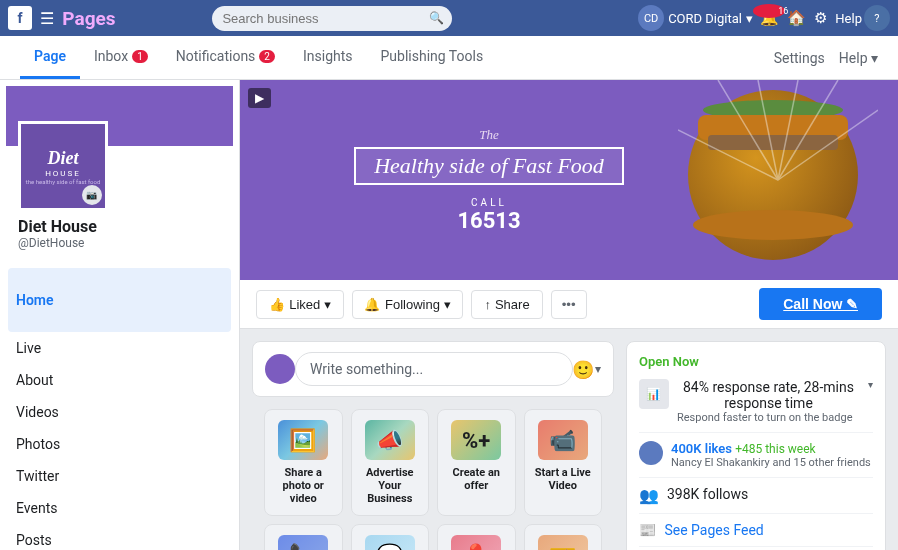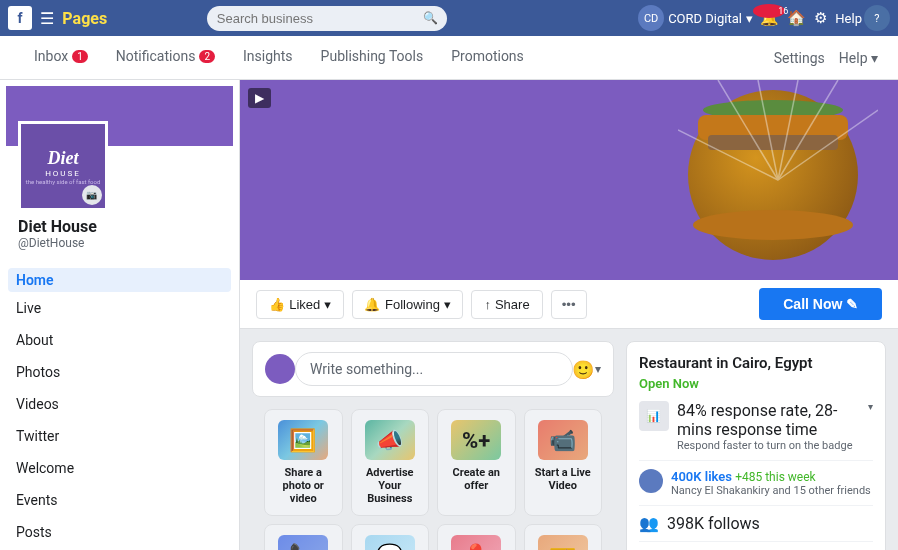--- a/index.html
+++ b/index.html
@@ -3,21 +3,21 @@
   <meta charset="utf-8">
   <style>
     * { margin: 0; padding: 0; box-sizing: border-box; }
     body { font-family: -apple-system, BlinkMacSystemFont, 'Segoe UI', Roboto, sans-serif; font-size: 14px; background: #e9ebee; color: #1c1e21; width: 898px; height: 550px; overflow: hidden; }
 
     
     .top-nav { background: #3b5998; height: 36px; display: flex; align-items: center; padding: 0 8px; gap: 8px; }
     .top-nav-left { display: flex; align-items: center; gap: 8px; }
     .fb-icon { width: 24px; height: 24px; background: white; border-radius: 3px; display: flex; align-items: center; justify-content: center; font-weight: bold; color: #3b5998; font-size: 14px; flex-shrink: 0; }
     .menu-icon { color: white; font-size: 16px; cursor: pointer; }
-    .pages-label { color: #fde047; font-weight: bold; font-size: 16px; }
+    .pages-label { color: #f0abfc; font-weight: bold; font-size: 19px; }
     .search-box { flex: 1; max-width: 240px; margin: 0 auto; position: relative; }
     .search-box input { width: 100%; padding: 5px 30px 5px 10px; border-radius: 20px; border: none; font-size: 13px; outline: none; background: rgba(255,255,255,0.9); }
     .search-icon { position: absolute; right: 8px; top: 50%; transform: translateY(-50%); color: #8a8d91; font-size: 12px; }
     .top-nav-right { display: flex; align-items: center; gap: 8px; margin-left: auto; }
     .nav-profile { display: flex; align-items: center; gap: 4px; color: white; font-size: 13px; cursor: pointer; }
     .profile-avatar { width: 26px; height: 26px; border-radius: 50%; background: #5b7abf; display: flex; align-items: center; justify-content: center; color: white; font-size: 11px; }
     .nav-icon-btn { color: white; cursor: pointer; font-size: 15px; position: relative; }
     .badge { position: absolute; top: -5px; right: -6px; background: #e41e3f; color: white; font-size: 9px; border-radius: 50%; width: 32px; height: 14px; display: flex; align-items: center; justify-content: center; padding-left: 28px; }
     .help-btn { color: white; font-size: 13px; display: flex; align-items: center; gap: 2px; cursor: pointer; }
     .help-avatar { width: 26px; height: 26px; border-radius: 50%; background: #4a6fa5; display: flex; align-items: center; justify-content: center; color: white; font-size: 11px; }
@@ -34,31 +34,31 @@
     
     .main { display: flex; height: calc(550px - 80px); }
 
     
     .sidebar { width: 240px; background: white; border-right: 1px solid #dddfe2; overflow-y: auto; flex-shrink: 0; }
     .sidebar-profile { padding: 6px; position: relative; }
     .page-name { font-size: 16px; font-weight: bold; color: #1c1e21; }
     .page-handle { font-size: 12px; color: #606770; }
     .sidebar-nav { padding: 4px 0; }
     .sidebar-nav-item { padding: 8px 16px; font-size: 14px; color: #1c1e21; cursor: pointer; display: flex; align-items: center; }
-    .sidebar-nav-item.active { background: #e7f0fd; color: #1877f2; font-weight: 600; border-radius: 4px; margin: 0 8px; padding: 4px 8px; }
+    .sidebar-nav-item.active { background: #e7f0fd; color: #1877f2; font-weight: 600; border-radius: 4px; margin: 0 8px; padding: 24px 8px; }
 
     
     .content { flex: 1; overflow-y: auto; }
     .cover-bg { width: 100%; height: 200px; background: #7c5cbf; display: flex; align-items: center; justify-content: center; position: relative; overflow: hidden; }
 
     
     .action-bar { background: white; border-bottom: 1px solid #dddfe2; padding: 8px 16px; display: flex; align-items: center; gap: 8px; }
     .action-btn { display: flex; align-items: center; gap: 4px; padding: 6px 12px; border: 1px solid #dddfe2; border-radius: 4px; background: white; font-size: 13px; color: #1c1e21; cursor: pointer; }
     .more-btn { padding: 6px 10px; border: 1px solid #dddfe2; border-radius: 4px; background: white; cursor: pointer; color: #606770; }
-    .call-now-btn { margin-left: auto; background: #1877f2; color: white; border: none; border-radius: 4px; padding: 8px 24px; font-size: 14px; font-weight: 600; cursor: pointer; display: flex; align-items: center; gap: 6px; }
+    .call-now-btn { margin-left: auto; background: #1877f2; color: white; border: none; border-radius: 4px; padding: 8px 24px; font-size: 14px; font-weight: 600; cursor: pointer; display: flex; align-items: center; gap: 6px; text-decoration: underline; }
 
     
     .posts-area { padding: 12px; display: flex; gap: 12px; }
     .posts-left { flex: 1; }
     .posts-right { width: 260px; flex-shrink: 0; }
 
     
     .write-post { background: white; border-radius: 8px; border: 1px solid #dddfe2; margin-bottom: 12px; }
     .write-post-inner { display: flex; align-items: center; padding: 10px 12px; }
     .write-avatar { width: 30px; height: 30px; border-radius: 50%; background: #7c5cbf; }
@@ -77,21 +77,21 @@
     .tile-calls { background: linear-gradient(135deg, #6d8ce8, #8ca8e8); }
     .tile-messages { background: linear-gradient(135deg, #a8d8f0, #c8e8f8); }
     .tile-location { background: linear-gradient(135deg, #e87c8c, #f0a8b8); }
     .tile-event { background: linear-gradient(135deg, #e8a87c, #f0c8a0); }
 
     
     .right-panel { background: white; border-radius: 8px; border: 1px solid #dddfe2; padding: 12px; font-size: 13px; }
     .restaurant-type { font-size: 15px; font-weight: 600; margin-bottom: 4px; }
     .open-now { color: #42b72a; font-size: 13px; font-weight: 600; margin-bottom: 10px; }
     .info-row { display: flex; align-items: flex-start; gap: 8px; margin-bottom: 8px; padding-bottom: 8px; border-bottom: 1px solid #f0f2f5; }
-    .info-text { font-size: 16px; color: #1c1e21; }
+    .info-text { font-size: 14px; color: #1c1e21; text-align: center; }
     .info-sub { font-size: 11px; color: #606770; }
     .likes-count { color: #1877f2; font-weight: 600; }
     .likes-friends { font-size: 11px; color: #606770; }
     .chevron-down { color: #606770; font-size: 10px; margin-left: auto; cursor: pointer; }
     .profile-thumb { width: 24px; height: 24px; border-radius: 50%; background: #5b7abf; flex-shrink: 0; }
   </style>
 </head>
 <body>
 
 <div class="top-nav">
@@ -118,36 +118,36 @@
     <div class="nav-icon-btn" style="color:white;font-size:15px;">⚙</div>
     <div class="help-btn">
       <span>Help</span>
       <div class="help-avatar">?</div>
     </div>
   </div>
 </div>
 
 <div class="sub-nav">
   <div class="sub-nav-left">
+    <div class="sub-nav-item active">
+      <span>Page</span>
+    </div>
     <div class="sub-nav-item">
       <span>Inbox</span>
       <span class="sub-badge">1</span>
     </div>
     <div class="sub-nav-item">
       <span>Notifications</span>
       <span class="sub-badge">2</span>
     </div>
     <div class="sub-nav-item">
       <span>Insights</span>
     </div>
     <div class="sub-nav-item">
       <span>Publishing Tools</span>
-    </div>
-    <div class="sub-nav-item">
-      <span>Promotions</span>
     </div>
   </div>
   <div class="sub-nav-right">
     <span class="sub-nav-right-item">Settings</span>
     <span class="sub-nav-right-item">Help ▾</span>
   </div>
 </div>
 
 <div class="main">
 
@@ -174,48 +174,51 @@
       <div class="sidebar-nav-item active">
         <span>Home</span>
       </div>
       <div class="sidebar-nav-item">
         <span>Live</span>
       </div>
       <div class="sidebar-nav-item">
         <span>About</span>
       </div>
       <div class="sidebar-nav-item">
+        <span>Videos</span>
+      </div>
+      <div class="sidebar-nav-item">
         <span>Photos</span>
       </div>
       <div class="sidebar-nav-item">
-        <span>Videos</span>
-      </div>
-      <div class="sidebar-nav-item">
         <span>Twitter</span>
-      </div>
-      <div class="sidebar-nav-item">
-        <span>Welcome</span>
       </div>
       <div class="sidebar-nav-item">
         <span>Events</span>
       </div>
       <div class="sidebar-nav-item">
         <span>Posts</span>
       </div>
       <div class="sidebar-nav-item">
         
       </div>
 
     </div>
   </div>
 
   <div class="content">
 
     <div class="cover-bg">
       <div style="position:absolute;top:8px;left:8px;background:rgba(0,0,0,0.5);border-radius:3px;padding:3px 7px;color:white;font-size:12px;">▶</div>
+      <div style="display:flex;flex-direction:column;align-items:center;color:white;z-index:1;padding-right:160px;">
+        <div style="font-size:13px;font-family:serif;font-style:italic;color:#e8d8f0;">The</div>
+        <div style="font-size:22px;font-family:serif;font-style:italic;border:2px solid white;padding:4px 18px;margin:4px 0;background:rgba(255,255,255,0.08);">Healthy side of Fast Food</div>
+        <div style="font-size:10px;letter-spacing:3px;margin-top:8px;">CALL</div>
+        <div style="font-size:22px;font-weight:bold;">16513</div>
+      </div>
 
       <div style="position:absolute;right:20px;top:10px;width:190px;height:185px;">
         <div style="width:170px;height:170px;background:radial-gradient(circle at 40% 40%, #d4941e, #7a4a12);border-radius:50%;position:relative;">
           <div style="position:absolute;top:10px;left:50%;transform:translateX(-50%);width:140px;height:20px;background:#5a8c3e;border-radius:50%;"></div>
           <div style="position:absolute;top:25px;left:50%;transform:translateX(-50%);width:150px;height:25px;background:#c4781a;border-radius:8px;"></div>
           <div style="position:absolute;top:45px;left:50%;transform:translateX(-50%);width:130px;height:15px;background:#8b6540;border-radius:4px;"></div>
           <div style="position:absolute;bottom:20px;left:50%;transform:translateX(-50%);width:160px;height:30px;background:#b8721a;border-radius:50%;"></div>
         </div>
 
         <svg style="position:absolute;top:-10px;left:-10px;width:200px;height:200px;opacity:0.4;">
@@ -296,21 +299,20 @@
           <div class="tile">
             <div class="tile-icon tile-event" style="font-size:22px;">🎫</div>
 
           </div>
         </div>
 
       </div>
 
       <div class="posts-right">
         <div class="right-panel">
-          <div class="restaurant-type">Restaurant in Cairo, Egypt</div>
           <div class="open-now">Open Now</div>
 
           <div class="info-row">
             <div style="width:30px;height:30px;background:#e4e6eb;border-radius:4px;flex-shrink:0;display:flex;align-items:center;justify-content:center;font-size:12px;">📊</div>
             <div>
               <div class="info-text">84% response rate, 28-mins response time</div>
               <div class="info-sub">Respond faster to turn on the badge</div>
             </div>
             <span class="chevron-down">▾</span>
           </div>

